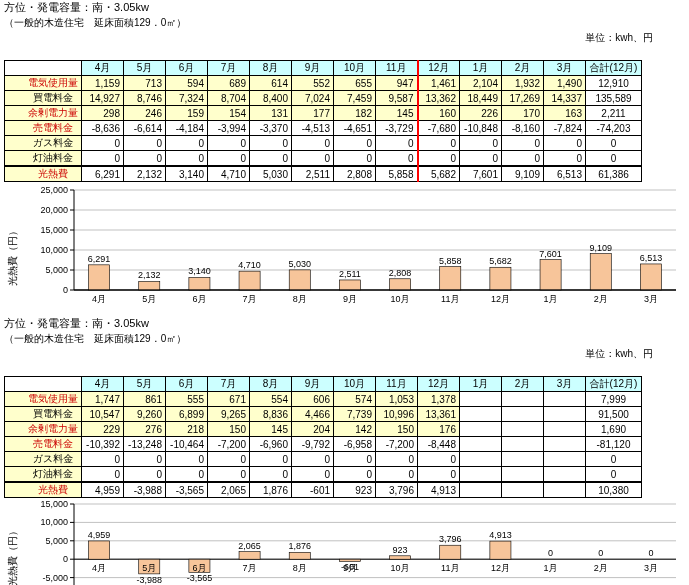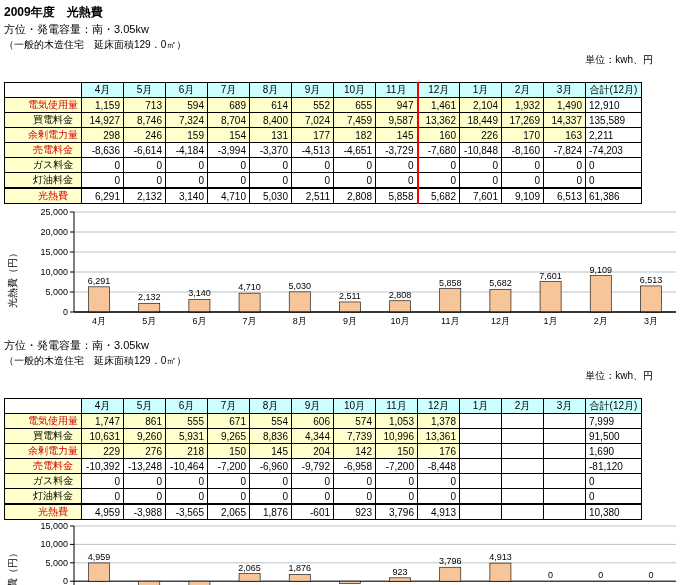--- a/index.html
+++ b/index.html
@@ -63,38 +63,37 @@
   table.data td.val { width: 42px; background: #ffffff; }
   table.data td.val.tint { background: #ffffcc; }
   table.data th.total {
     background: #ccffff;
     text-align: center;
     width: 56px;
   }
   table.data td.totalval {
     width: 56px;
     background: #ffffff;
-    text-align: left;
+    text-align: center;
   }
   .corner { background: #ffffff; border: 1px solid #000000; width: 66px; }
   .redline-left { border-left: 2px solid #ff0000 !important; }
   .thickline-top { border-top: 2px solid #000000 !important; }
 
   
   .chart-wrap { position: relative; margin-left: 4px; }
   svg { display: block; }
   .axis-title {
     font-size: 10px;
   }
 </style>
 </head>
 <body>
 
 <div class="section">
-  <div class="title">2009年度　光熱費</div>
   <div class="subtitle">方位・発電容量：南・3.05kw</div>
   <div class="subtitle2">（一般的木造住宅　延床面積129．0㎡）</div>
   <div class="unit-line">単位：kwh、円</div>
   <table class="data">
     <tbody>
         <tr>
       <td class="corner"></td>
       <th class="month">4月</th>
       <th class="month">5月</th>
       <th class="month">6月</th>
@@ -331,26 +330,26 @@
       <td class="val tint">574</td>
       <td class="val tint">1,053</td>
       <td class="val tint">1,378</td>
       <td class="val"></td>
       <td class="val"></td>
       <td class="val"></td>
       <td class="totalval">7,999</td>
     </tr>
     <tr>
       <td class="rowlabel black">買電料金</td>
-      <td class="val tint">10,631</td>
+      <td class="val tint">10,547</td>
       <td class="val tint">9,260</td>
-      <td class="val tint">5,931</td>
+      <td class="val tint">6,899</td>
       <td class="val tint">9,265</td>
       <td class="val tint">8,836</td>
-      <td class="val tint">4,344</td>
+      <td class="val tint">4,466</td>
       <td class="val tint">7,739</td>
       <td class="val tint">10,996</td>
       <td class="val tint">13,361</td>
       <td class="val"></td>
       <td class="val"></td>
       <td class="val"></td>
       <td class="totalval">91,500</td>
     </tr>
     <tr>
       <td class="rowlabel">余剰電力量</td>

